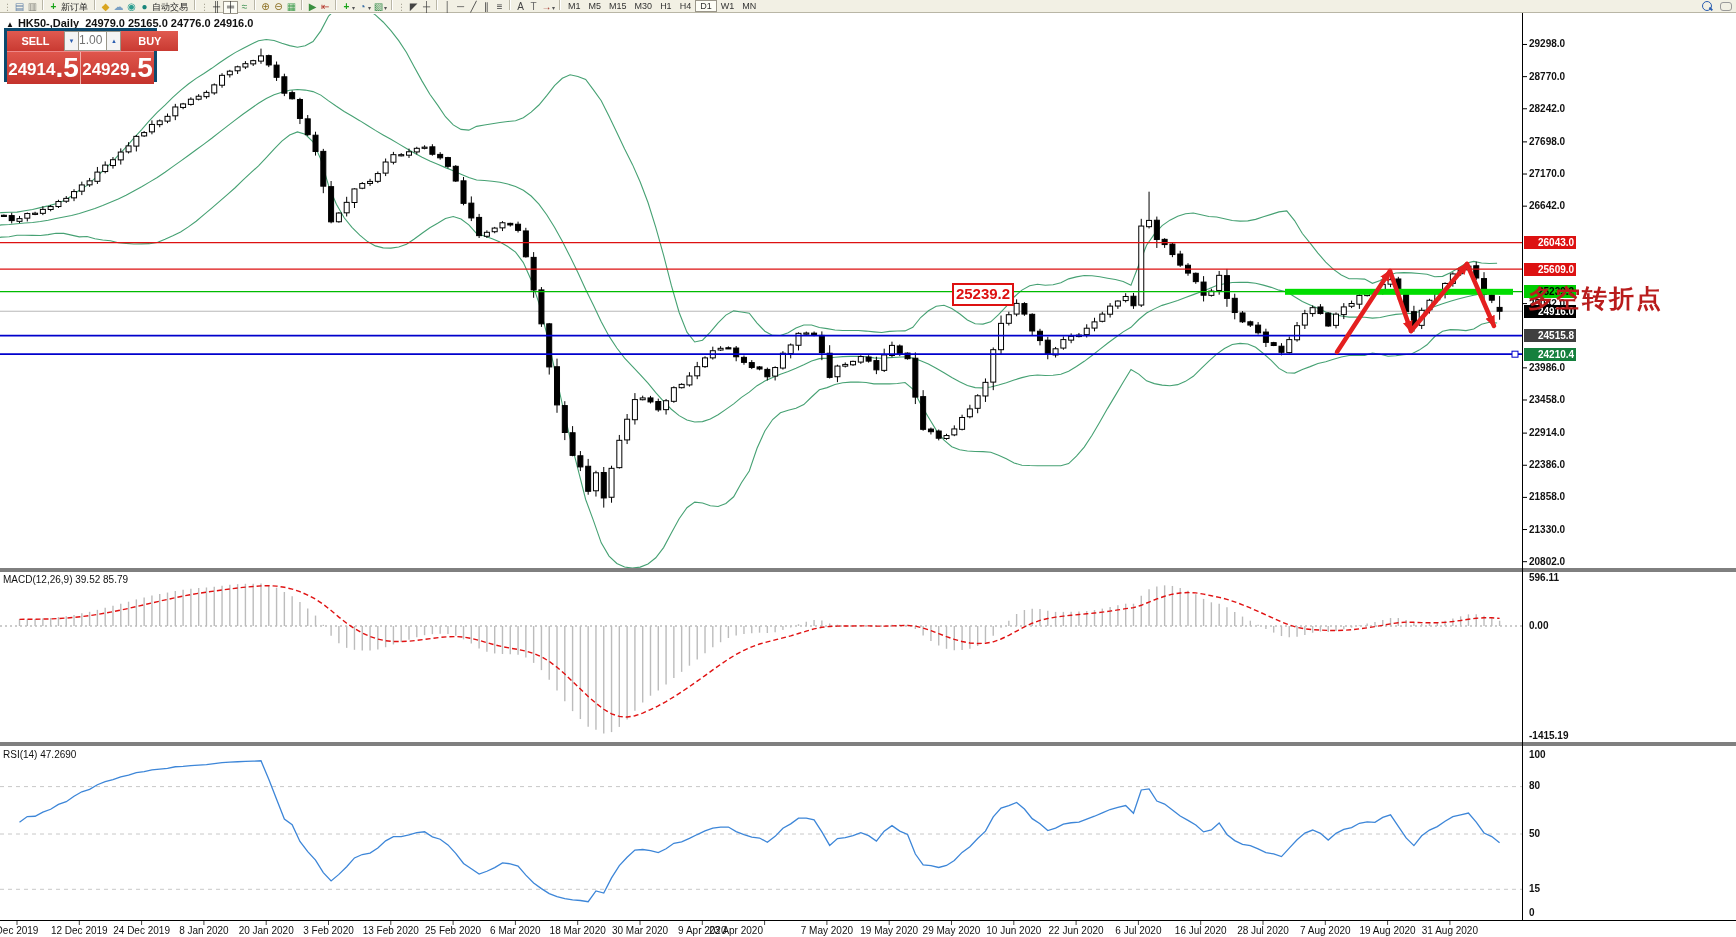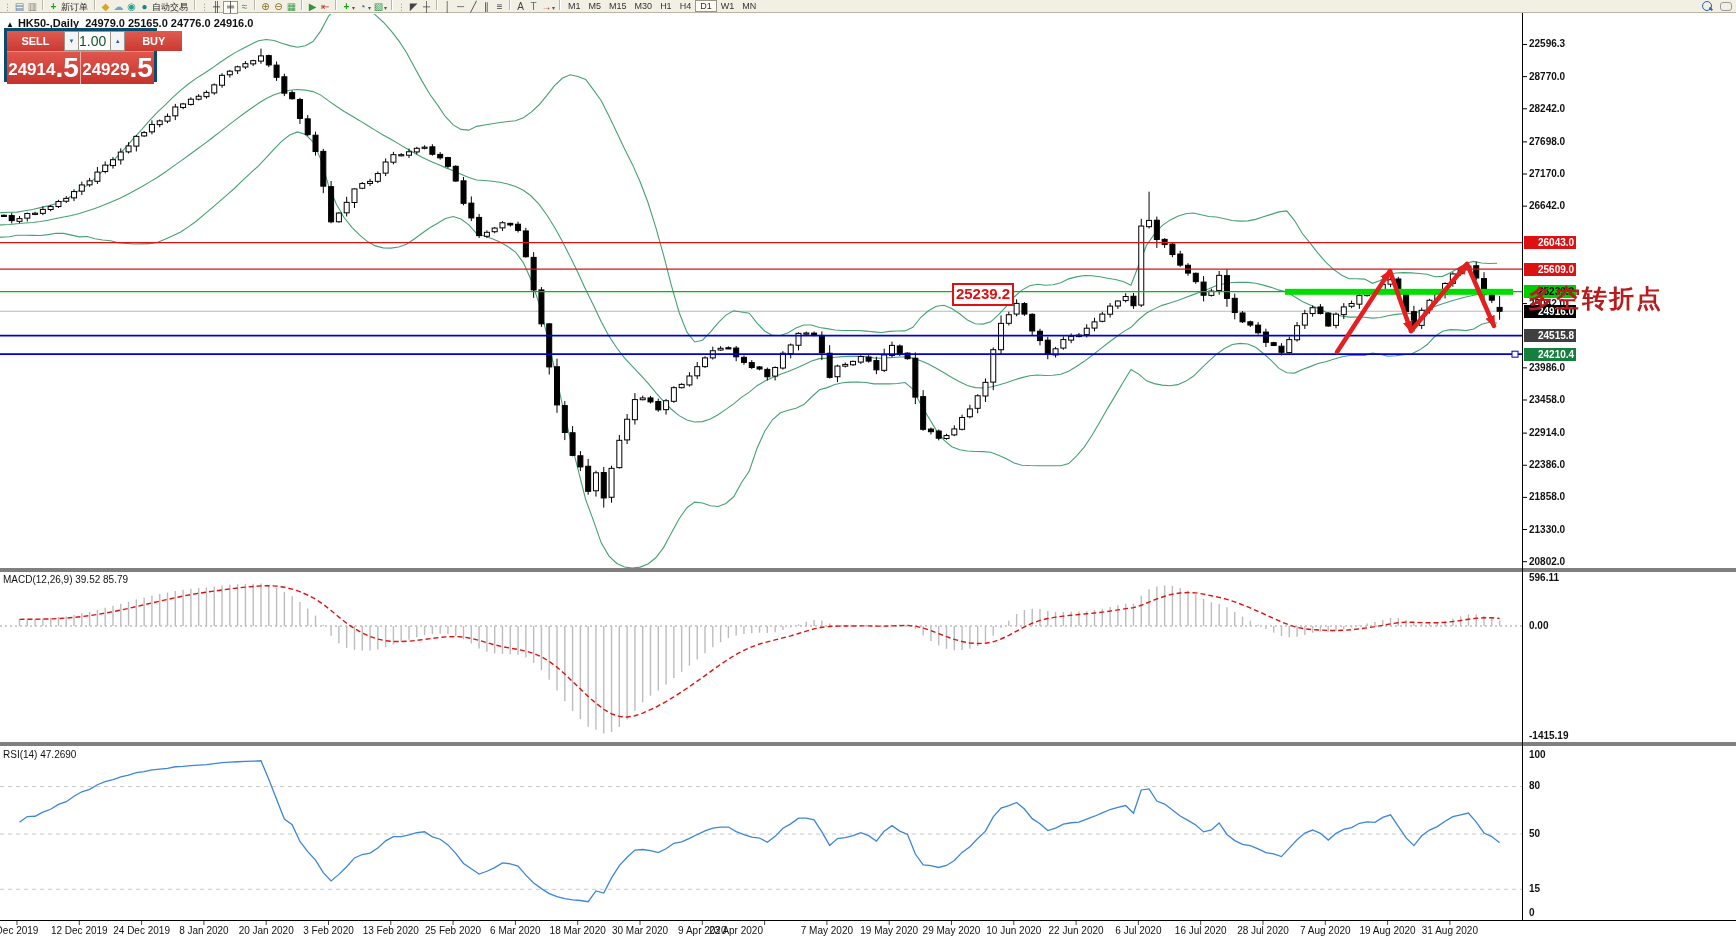--- a/index.html
+++ b/index.html
@@ -29,21 +29,21 @@
   #chart-header{position:absolute;left:6px;top:17px;z-index:20;font-size:11px;font-weight:700;color:#111;}
   #chart-header .caret{font-size:8px;margin-right:4px;}
   #trade-panel{position:absolute;left:4px;top:28px;width:153px;height:54px;z-index:20;
     background:#d8453d;border:3px solid #0c4a6e;box-sizing:border-box;}
   #tp-row1{display:flex;height:20px;}
   .tp-btn{flex:0 0 57px;color:#fff;font-weight:700;font-size:11px;text-align:center;line-height:20px;
     background:linear-gradient(#e05a50,#c93a32);cursor:pointer;}
   .tp-spin{flex:0 0 15px;background:#f4f4f4;border:1px solid #9a968a;box-sizing:border-box;
     font-size:6px;color:#2a5db0;text-align:center;line-height:18px;cursor:pointer;}
   #tp-vol{flex:1;background:#fff;border-top:1px solid #9a968a;border-bottom:1px solid #9a968a;
-    font-size:14px;text-align:right;padding:1px 4px 0 0;color:#14532d;}
+    font-size:12px;text-align:right;padding:1px 4px 0 0;color:#737373;}
   #tp-row2{display:flex;height:32px;border-top:1px solid #e88;}
   .tp-big{flex:1;color:#fff;display:flex;align-items:flex-end;justify-content:center;
     padding-bottom:1px;cursor:pointer;background:linear-gradient(#df564c,#c4332c);}
   .tp-big:first-child{border-right:1px solid #f0b0aa;}
   .tp-big .main{font-size:17px;font-weight:700;line-height:26px;}
   .tp-big .frac{font-size:28px;font-weight:700;line-height:30px;}
 
   
   #level-label-box{position:absolute;left:952px;top:283px;width:58px;height:19px;z-index:15;
     border:2px solid #dd1111;background:#fff;color:#dd1111;font-size:15px;font-weight:700;
@@ -777,21 +777,21 @@
       </g>
     </svg>
 
   <div id="level-label-box">25239.2</div>
   <div id="turning-point">多空转折点</div>
 
   <div class="ind-label" style="top:574px">MACD(12,26,9) 39.52 85.79</div>
   <div class="ind-label" style="top:749px">RSI(14) 47.2690</div>
 
   <div id="html-labels">
-      <div class="axis-tick-text" style="top: 38.4842px;">22596.3</div>
+      <div class="axis-tick-text" style="top: 38.4842px;">29298.0</div>
       <div class="axis-tick-text" style="top: 70.6262px;">28770.0</div>
       <div class="axis-tick-text" style="top: 102.768px;">28242.0</div>
       <div class="axis-tick-text" style="top: 135.884px;">27698.0</div>
       <div class="axis-tick-text" style="top: 168.026px;">27170.0</div>
       <div class="axis-tick-text" style="top: 200.168px;">26642.0</div>
       <div class="axis-tick-text" style="top: 297.568px;">25042.0</div>
       <div class="axis-tick-text" style="top: 361.852px;">23986.0</div>
       <div class="axis-tick-text" style="top: 393.994px;">23458.0</div>
       <div class="axis-tick-text" style="top: 427.11px;">22914.0</div>
       <div class="axis-tick-text" style="top: 459.252px;">22386.0</div>

